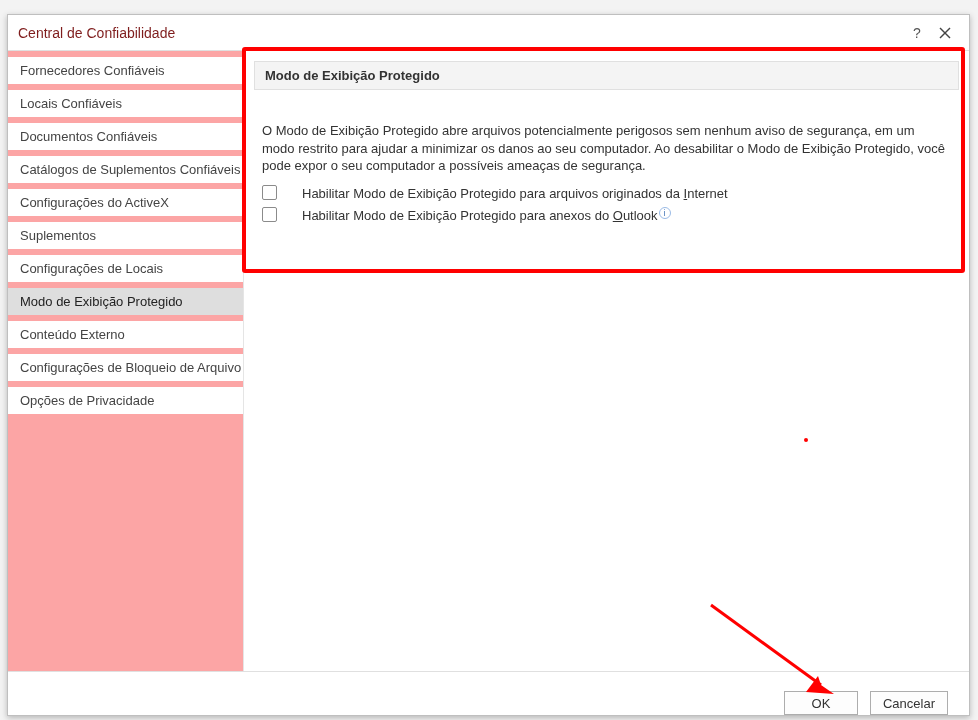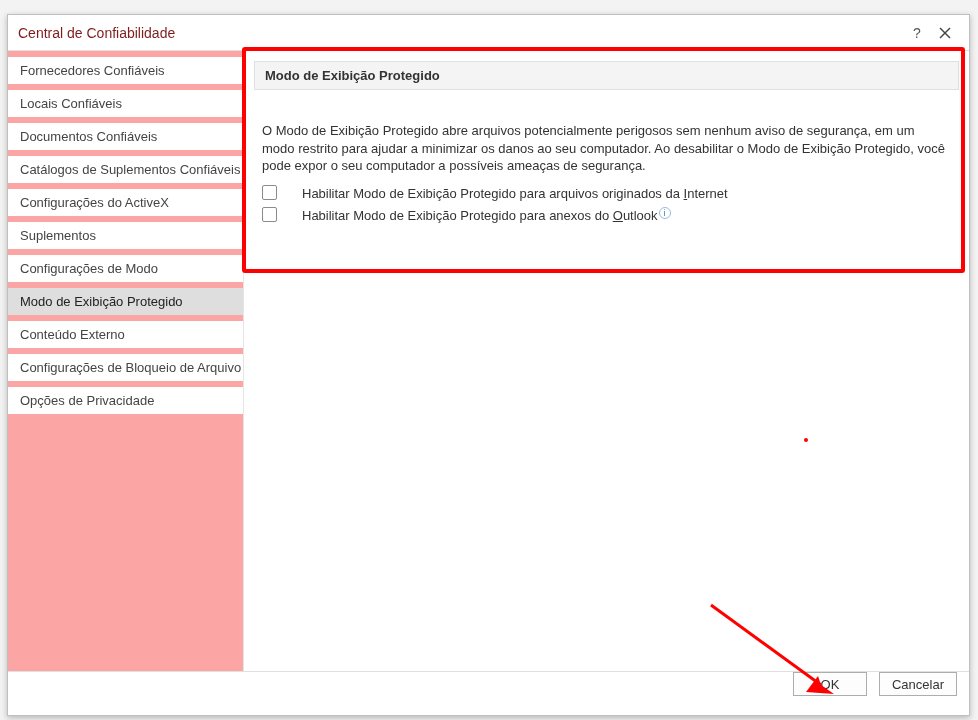--- a/index.html
+++ b/index.html
@@ -131,23 +131,23 @@
     color: #4a79b8;
     margin-left: 1px;
     position: relative;
     top: -4px;
   }
   .under { text-decoration: underline; }
   .footer {
     height: 44px;
     border-top: 1px solid #e0e0e0;
     display: flex;
-    align-items: flex-start;
+    align-items: flex-end;
     justify-content: flex-end;
-    padding: 0 12px;
+    padding: 0 21px;
     gap: 12px;
     background: #fff;
   }
   .btn {
     min-width: 74px;
     height: 24px;
     border: 1px solid #adadad;
     background: #fdfdfd;
     font-size: 13px;
     color: #333;
@@ -189,21 +189,21 @@
 
   <div class="body">
 
     <div class="sidebar" id="sidebar">
         <div class="sidebar-item">Fornecedores Confiáveis</div>
         <div class="sidebar-item">Locais Confiáveis</div>
         <div class="sidebar-item">Documentos Confiáveis</div>
         <div class="sidebar-item">Catálogos de Suplementos Confiáveis</div>
         <div class="sidebar-item">Configurações do ActiveX</div>
         <div class="sidebar-item">Suplementos</div>
-        <div class="sidebar-item">Configurações de Modo</div>
+        <div class="sidebar-item">Configurações de Locais</div>
         <div class="sidebar-item selected">Modo de Exibição Protegido</div>
         <div class="sidebar-item">Conteúdo Externo</div>
         <div class="sidebar-item">Configurações de Bloqueio de Arquivo</div>
         <div class="sidebar-item">Opções de Privacidade</div>
       </div>
 
     <div class="content">
       <div class="redbox"></div>
 
       <div class="section-header">Modo de Exibição Protegido</div>

